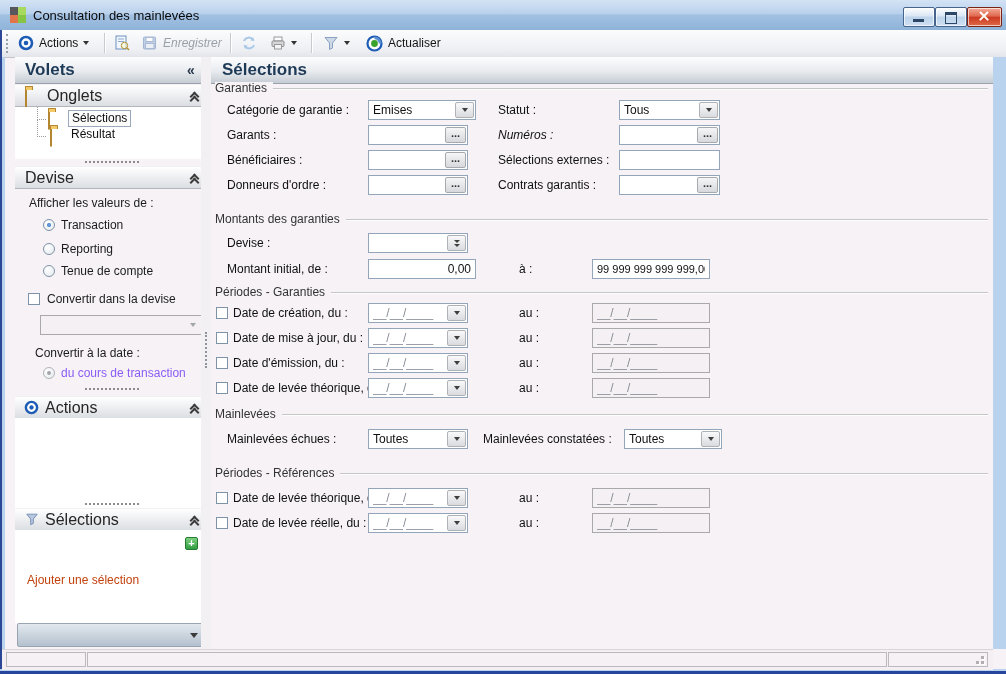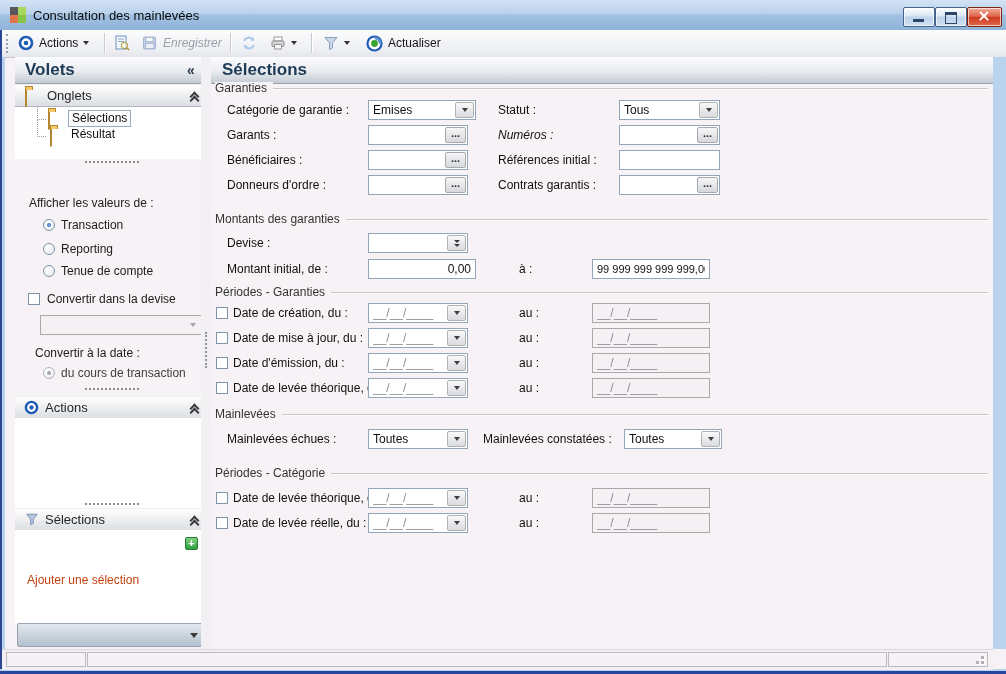--- a/index.html
+++ b/index.html
@@ -21,32 +21,32 @@
   .toolbar{left:0;top:30px;width:1006px;height:27px;background:linear-gradient(#fcfcfd,#edeff3 75%,#e3e5ea);border-bottom:1px solid #c4c6ca;}
   .tgrip{left:6px;top:4px;height:19px;width:2px;border-left:2px dotted #97a0ac;}
   .tsep{top:3px;width:1px;height:20px;background:#c8cacd;box-shadow:1px 0 0 #ffffff;}
   .tbtn{top:2px;height:22px;display:flex;align-items:center;gap:5px;padding:0 4px;border-radius:2px;}
   .tlabel{font-size:12px;color:#141414;white-space:nowrap;}
   .tlabel.dis{color:#9aa0a8;font-style:italic;}
   .caret{width:0;height:0;border-left:3.5px solid transparent;border-right:3.5px solid transparent;border-top:4px solid #333;}
   
   .panelhdr{top:57px;height:26px;background:linear-gradient(#fdfdfe,#e8ebef 55%,#c5ccd3);border-bottom:1px solid #9aa2ab;font-size:17px;font-weight:bold;color:#1e3a56;line-height:26px;}
   .secbar{height:21px;background:linear-gradient(#ffffff,#dbdee2);border-top:1px solid #f0f1f3;border-bottom:1px solid #b2b6ba;}
-  .sectitle{font-size:13px;color:#262626;line-height:21px;}
+  .sectitle{font-size:16px;color:#262626;line-height:21px;}
   .chv{position:absolute;width:5px;height:5px;border-left:2px solid #3c3c3c;border-top:2px solid #3c3c3c;transform:rotate(45deg);}
   
   .whiteblock{background:#ffffff;}
   .folder{position:relative;width:15px;height:11px;background:linear-gradient(#fcd97e,#ecb452);border:1px solid #b3862f;border-radius:1px;}
   .folder::before{content:"";position:absolute;left:-1px;top:-4px;width:6px;height:3px;background:#f4c968;border:1px solid #b3862f;border-bottom:none;border-radius:1px 1px 0 0;}
   .treelabel{font-size:12px;color:#111;line-height:15px;padding:0 3px;}
   .treelabel.sel{border:1px solid #9aaabc;background:#fcfcfc;}
   .elbow{border-left:1px dotted #9a9a9a;border-bottom:1px dotted #9a9a9a;}
   .dotsep{width:54px;height:0;border-top:2px dotted #8c8c8c;}
   .slabel{font-size:12px;color:#1c1c1c;white-space:nowrap;}
-  .slabel.dis{color:#404040;}
+  .slabel.dis{color:#8b5cf6;}
   .radio{width:12px;height:12px;box-sizing:border-box;border:1px solid #7f93a8;border-radius:50%;background:radial-gradient(circle at 35% 30%,#ffffff,#e4e9ed);}
   .radio.checked::after{content:"";position:absolute;left:3px;top:3px;width:4px;height:4px;border-radius:50%;background:radial-gradient(#7fb2e8,#1d58b0);}
   .radio.dis{border-color:#b0b4b8;}
   .radio.dis.checked::after{background:#a2a6aa;}
   .check{width:12px;height:12px;box-sizing:border-box;border:1px solid #7f93a8;background:#fff;}
   .link{font-size:12px;color:#c2410c;margin-top:37px;}
   .plusbtn{width:13px;height:13px;box-sizing:border-box;background:linear-gradient(#7fd080,#2f9e42);border:1px solid #237a30;border-radius:2px;color:#fff;font-size:11px;line-height:10px;font-weight:bold;text-align:center;}
   .collapsebar{background:linear-gradient(#e2e8ee,#b4c1ce);border:1px solid #98a4b0;border-radius:2px;}
   .tri-dn{width:0;height:0;border-left:4px solid transparent;border-right:4px solid transparent;border-top:5px solid #3a3a3a;}
   
@@ -190,20 +190,25 @@
     <div class="abs whiteblock" style="left:0;top:50px;width:196px;height:52px;">
       <div class="abs elbow" style="left:22px;top:0;width:8px;height:12px;"></div>
       <div class="abs elbow" style="left:22px;top:12px;width:8px;height:17px;"></div>
       <span class="abs folder" style="left:33px;top:5px;background:linear-gradient(#fde49a,#f0c266);"></span>
       <span class="abs treelabel sel" style="left:53px;top:3px;">Sélections</span>
       <span class="abs folder" style="left:33px;top:22px;"></span>
       <span class="abs treelabel" style="left:53px;top:20px;">Résultat</span>
     </div>
     <div class="abs dotsep" style="left:70px;top:104px;"></div>
 
+    <div class="abs secbar" style="left:0;top:109px;width:196px;">
+      <span class="abs sectitle" style="left:10px;">Devise</span>
+      <span class="chv" style="left:176px;top:8px;"></span>
+      <span class="chv" style="left:176px;top:12px;"></span>
+    </div>
     <span class="abs slabel" style="left:14px;top:139px;">Afficher les valeurs de :</span>
     <span class="abs radio checked" style="left:28px;top:162px;"></span>
     <span class="abs slabel" style="left:46px;top:161px;">Transaction</span>
     <span class="abs radio" style="left:28px;top:186px;"></span>
     <span class="abs slabel" style="left:46px;top:185px;">Reporting</span>
     <span class="abs radio" style="left:28px;top:208px;"></span>
     <span class="abs slabel" style="left:46px;top:207px;">Tenue de compte</span>
     <span class="abs check" style="left:13px;top:236px;"></span>
     <span class="abs slabel" style="left:32px;top:235px;">Convertir dans la devise</span>
     <div class="abs tb dis" style="left:25px;top:258px;width:162px;">
@@ -282,21 +287,21 @@
     </div>
     <span class="abs flabel" style="left:287px;top:68px;font-style:italic;">Numéros :</span>
     <div class="abs tb" style="left:408px;top:68px;width:101px;">
       <span class="dotbtn">...</span>
     </div>
 
     <span class="abs flabel" style="left:16px;top:93px;">Bénéficiaires  :</span>
     <div class="abs tb" style="left:157px;top:93px;width:100px;">
       <span class="dotbtn">...</span>
     </div>
-    <span class="abs flabel" style="left:287px;top:93px;">Références initial :</span>
+    <span class="abs flabel" style="left:287px;top:93px;">Sélections externes :</span>
     <div class="abs tb" style="left:408px;top:93px;width:101px;"></div>
 
     <span class="abs flabel" style="left:16px;top:118px;">Donneurs d'ordre :</span>
     <div class="abs tb" style="left:157px;top:118px;width:100px;">
       <span class="dotbtn">...</span>
     </div>
     <span class="abs flabel" style="left:287px;top:118px;">Contrats garantis :</span>
     <div class="abs tb" style="left:408px;top:118px;width:101px;">
       <span class="dotbtn">...</span>
     </div>
@@ -387,21 +392,21 @@
     </div>
     <span class="abs flabel" style="left:272px;top:372px;">Mainlevées constatées :</span>
     <div class="abs tb" style="left:413px;top:372px;width:98px;">
       <span class="val">Toutes</span>
       <span class="cbtn">
           <span class="tri"></span>
         </span>
     </div>
 
     <div class="abs gline" style="left:4px;top:416px;width:773px;"></div>
-    <span class="abs legend" style="left:4px;top:410px;">Périodes - Catégorie</span>
+    <span class="abs legend" style="left:4px;top:410px;">Périodes - Références</span>
 
     <span class="abs check" style="left:5px;top:435px;"></span>
     <span class="abs flabel" style="left:22px;top:431px;">Date de levée théorique, du :</span>
     <div class="abs tb" style="left:157px;top:431px;width:100px;">
       <span class="val ph">__/__/____</span>
       <span class="cbtn">
           <span class="tri"></span>
         </span>
     </div>
     <span class="abs flabel" style="left:308px;top:431px;">au :</span>

